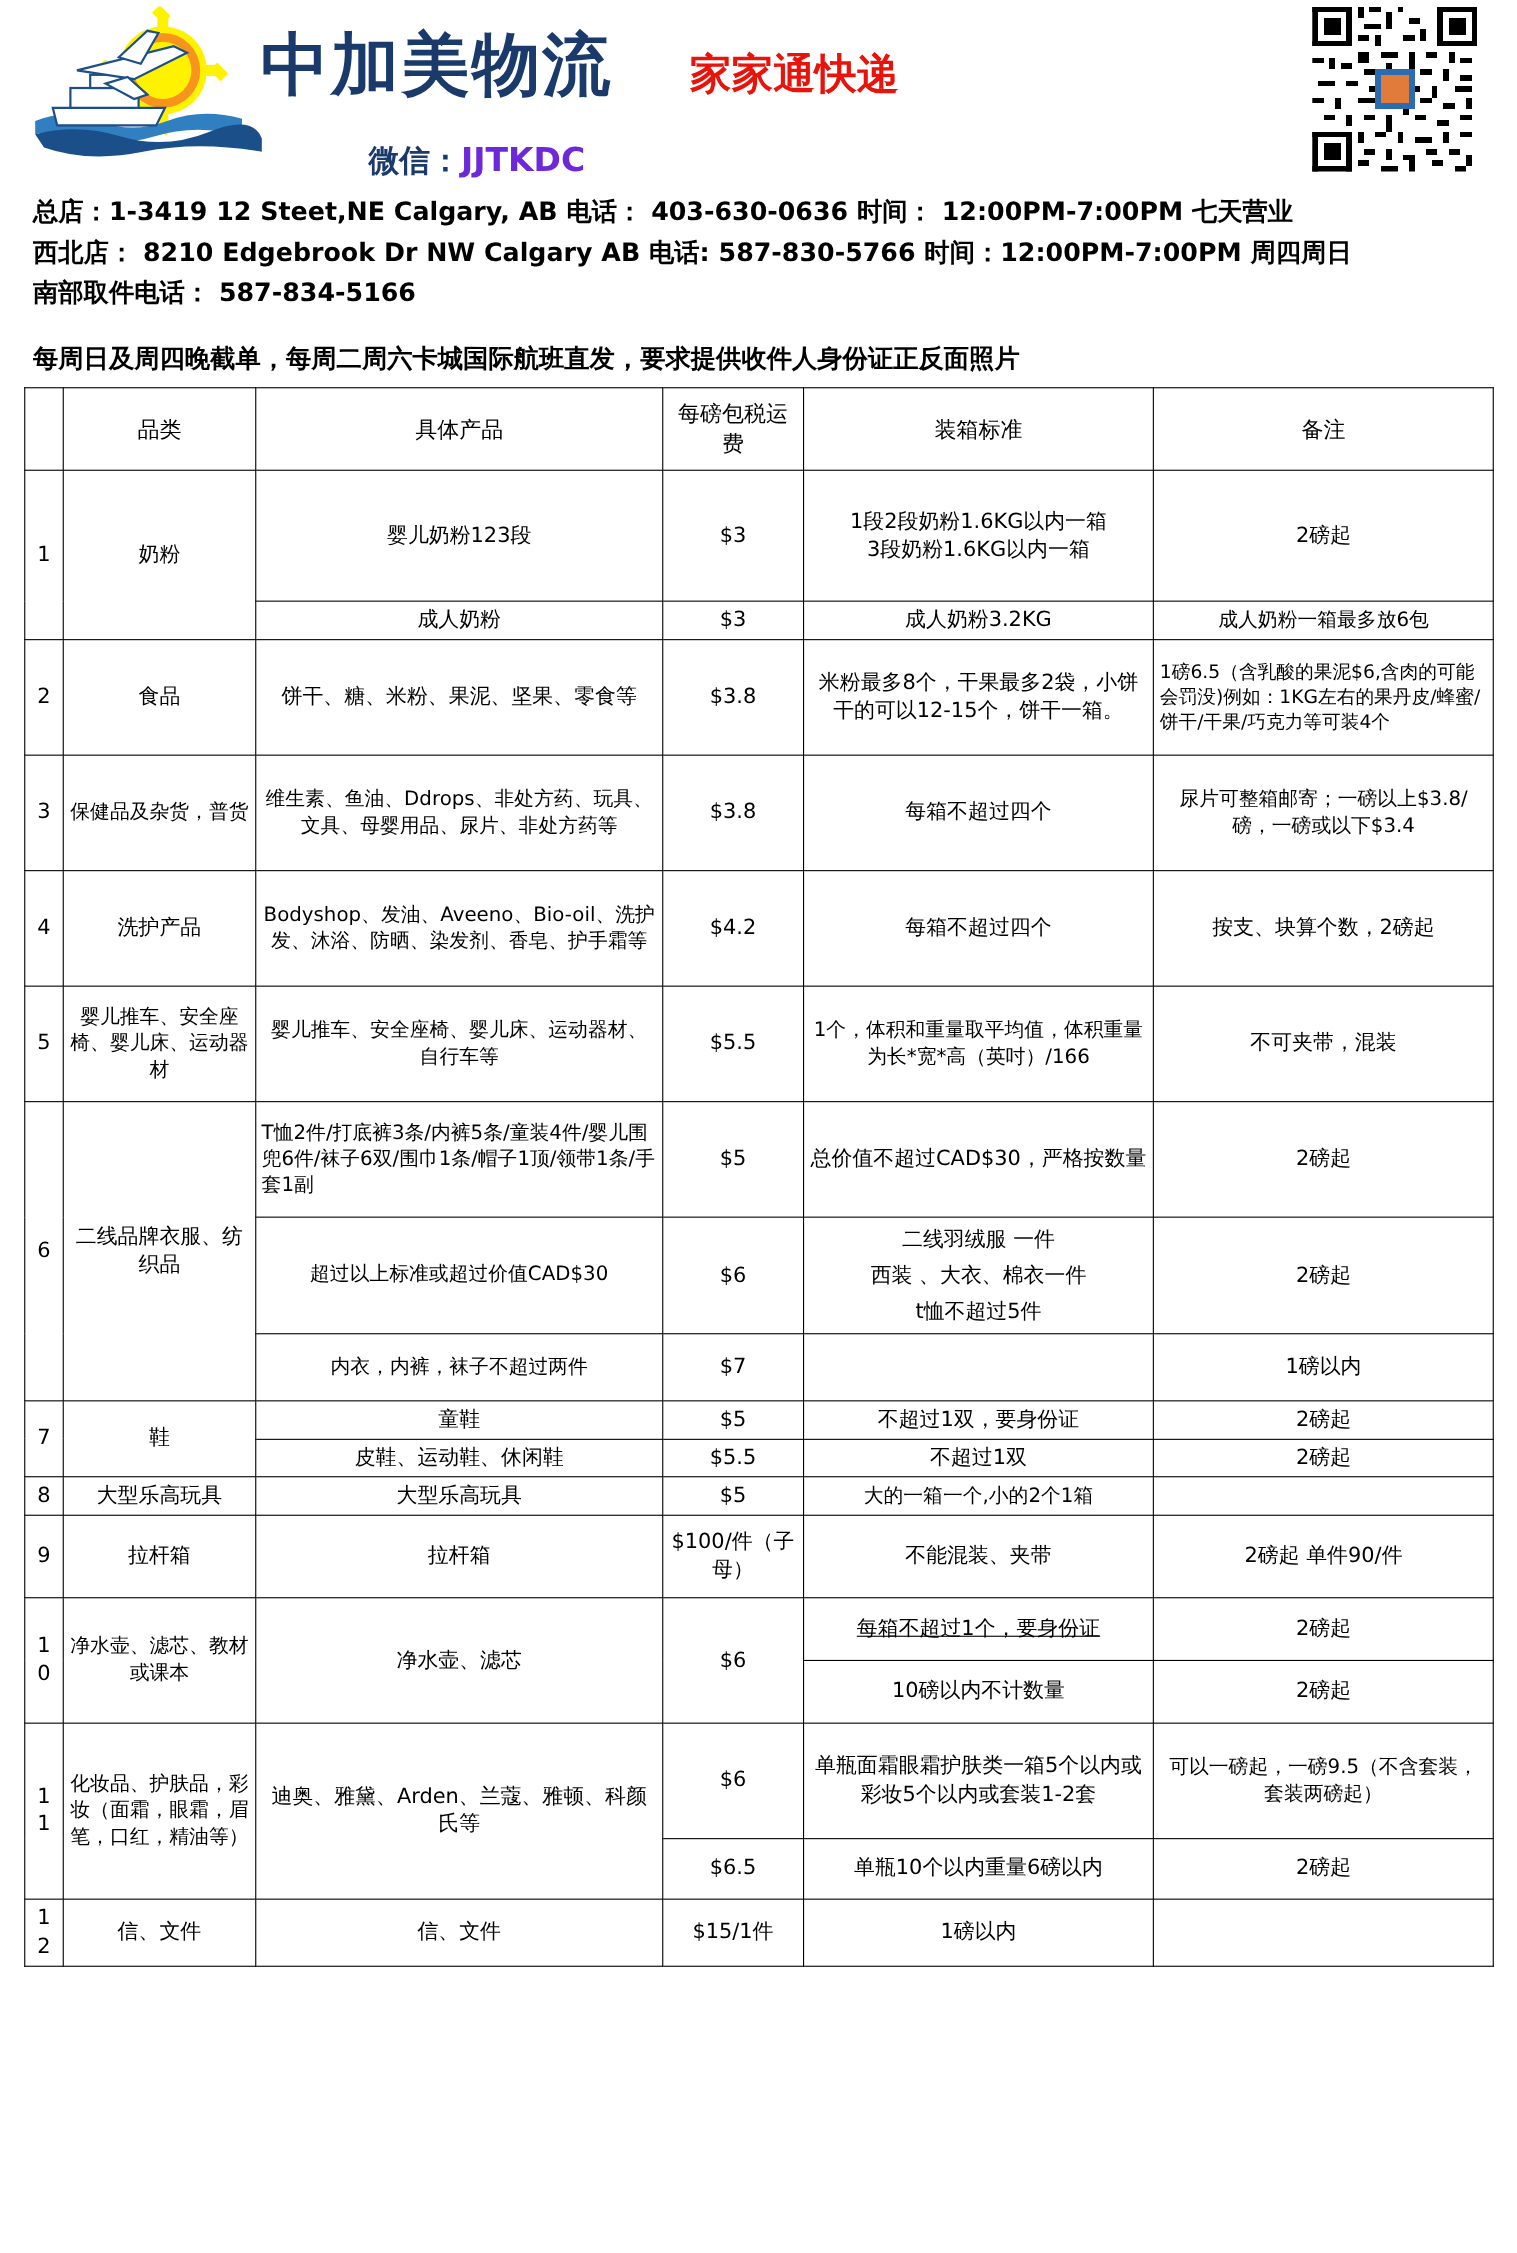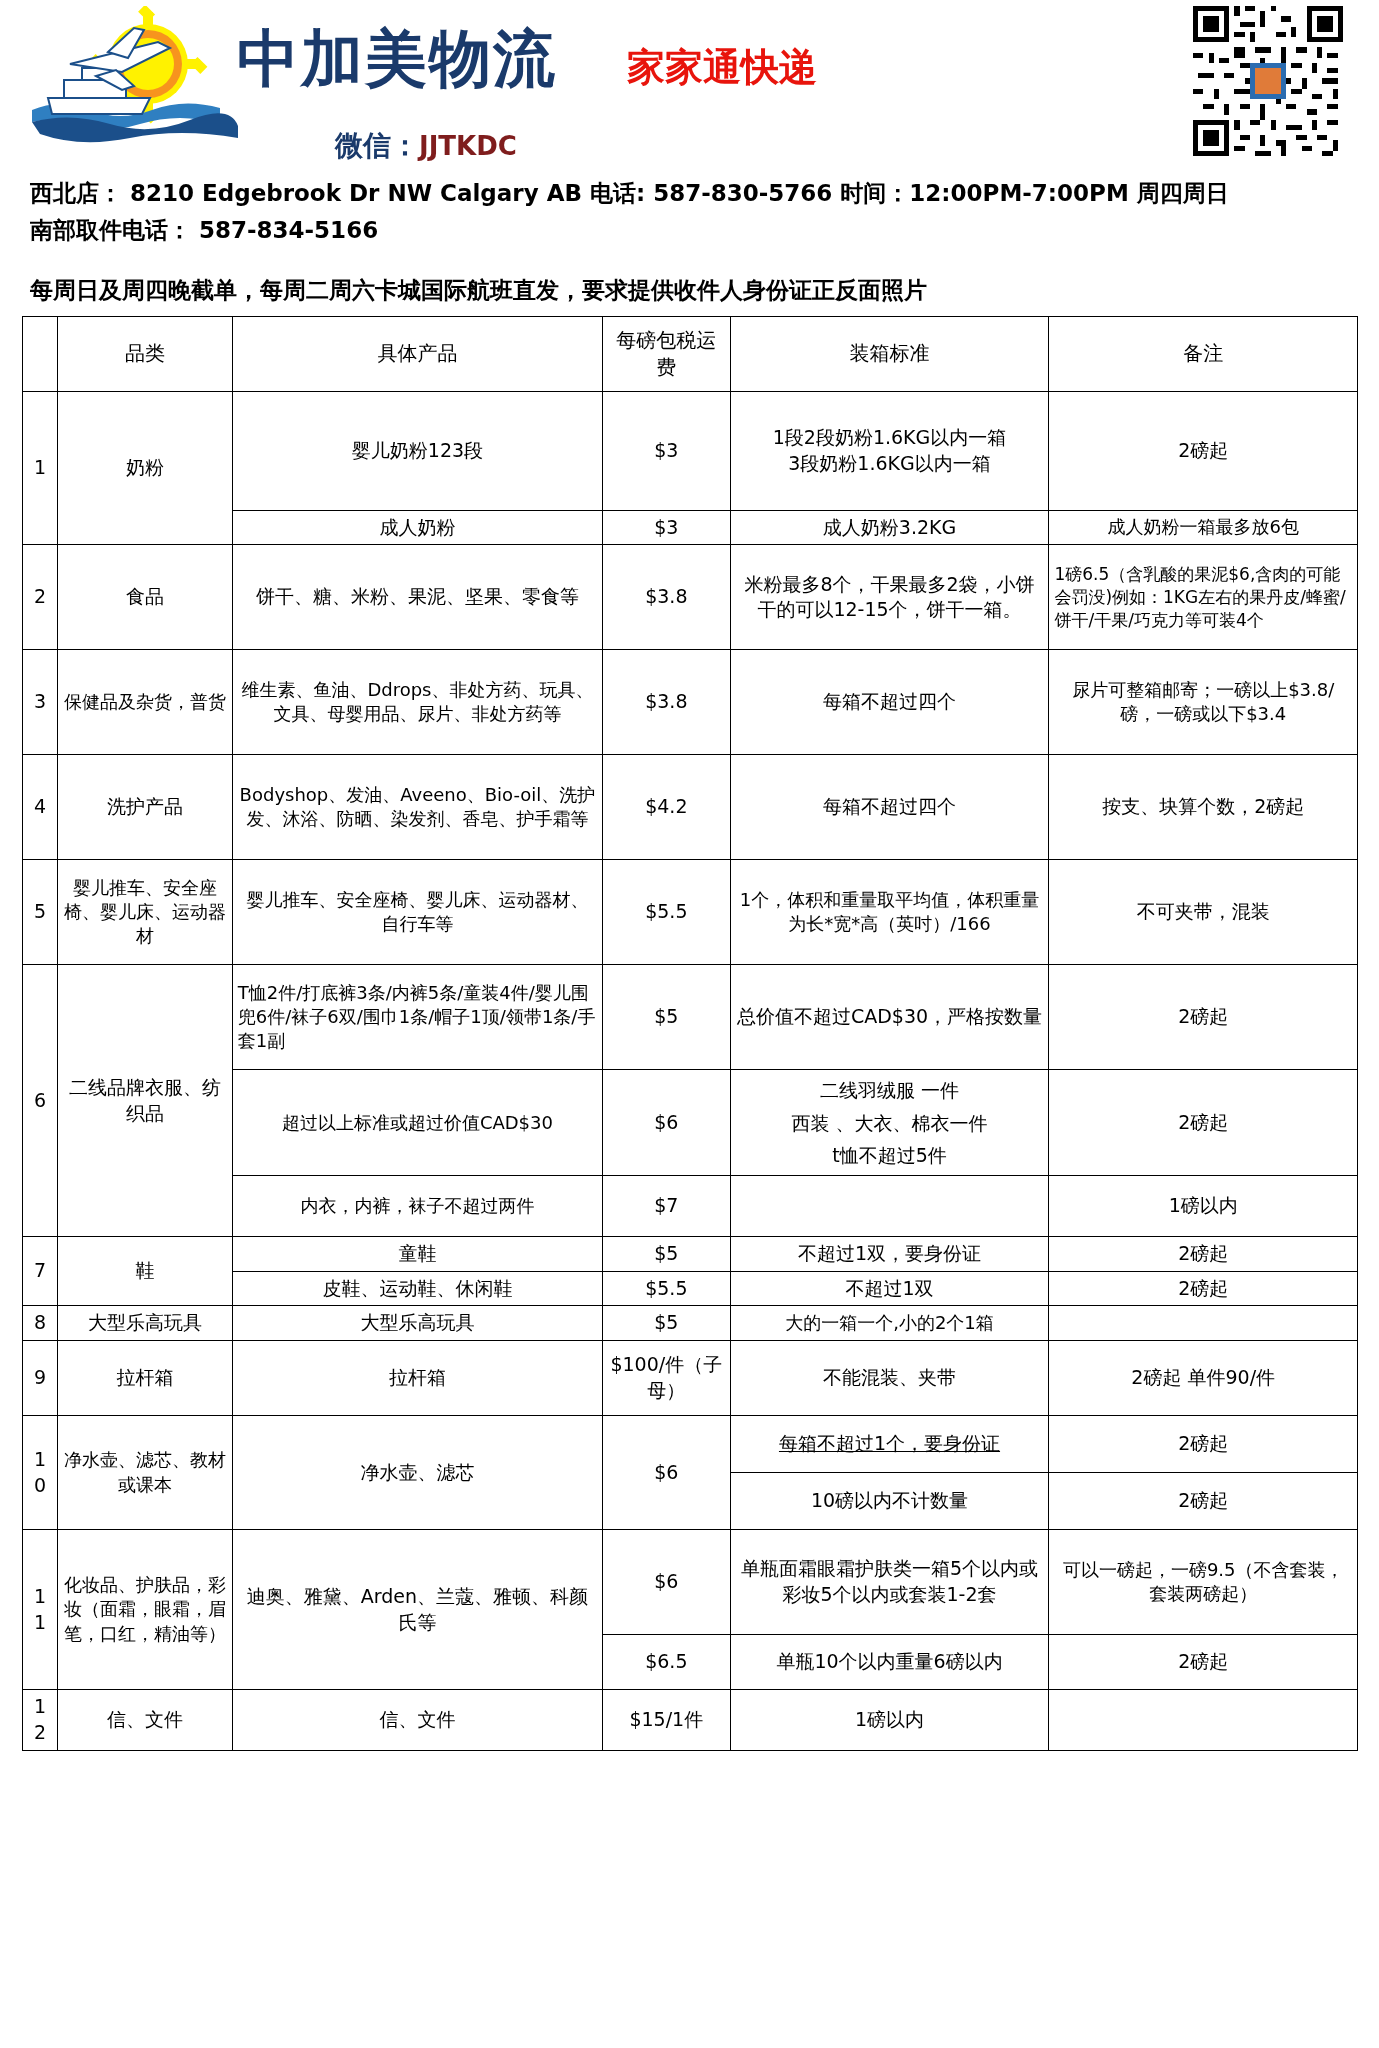--- a/index.html
+++ b/index.html
@@ -27,21 +27,21 @@
   }
   .qr{position:absolute;right:36px;top:6px;width:150px;height:150px;}
   .row2{display:flex;align-items:baseline;margin-top:-14px;padding-left:215px;}
   .cca{
     font-size:38px;color:#1a3a6b;font-weight:normal;letter-spacing:0.5px;
   }
   .wechat{
     margin-left:90px;font-size:28px;font-weight:bold;color:#1a3a6b;
     font-family:"DejaVu Sans","Liberation Sans",sans-serif;
   }
-  .wechat .id{color:#7f1d1d;font-size:26px;}
+  .wechat .id{color:#6d28d9;font-size:30px;}
 
   .addr{
     margin:10px 0 0 0;padding:0 30px;
     font-size:23px;font-weight:bold;line-height:1.6;
     font-family:"DejaVu Sans","Liberation Sans",sans-serif;
   }
   .addr div{white-space:nowrap;}
 
   .notice{
     text-align:left;padding:0 30px;margin-top:26px;margin-bottom:10px;
@@ -210,20 +210,21 @@
     </div>
 
     <div class="row2">
       <div class="wechat">
         <span>微信：</span><span class="id">JJTKDC</span>
       </div>
     </div>
   </div>
 
   <div class="addr">
+    <div>总店：1-3419 12 Steet,NE Calgary, AB  电话： 403-630-0636  时间： 12:00PM-7:00PM 七天营业</div>
     <div>西北店： 8210 Edgebrook Dr NW Calgary AB 电话: 587-830-5766  时间：12:00PM-7:00PM 周四周日</div>
     <div>南部取件电话： 587-834-5166</div>
   </div>
 
   <div class="notice">每周日及周四晚截单，每周二周六卡城国际航班直发，要求提供收件人身份证正反面照片</div>
 
   <div class="tbl-wrap">
     <table>
       <colgroup>
         <col class="c-idx">

